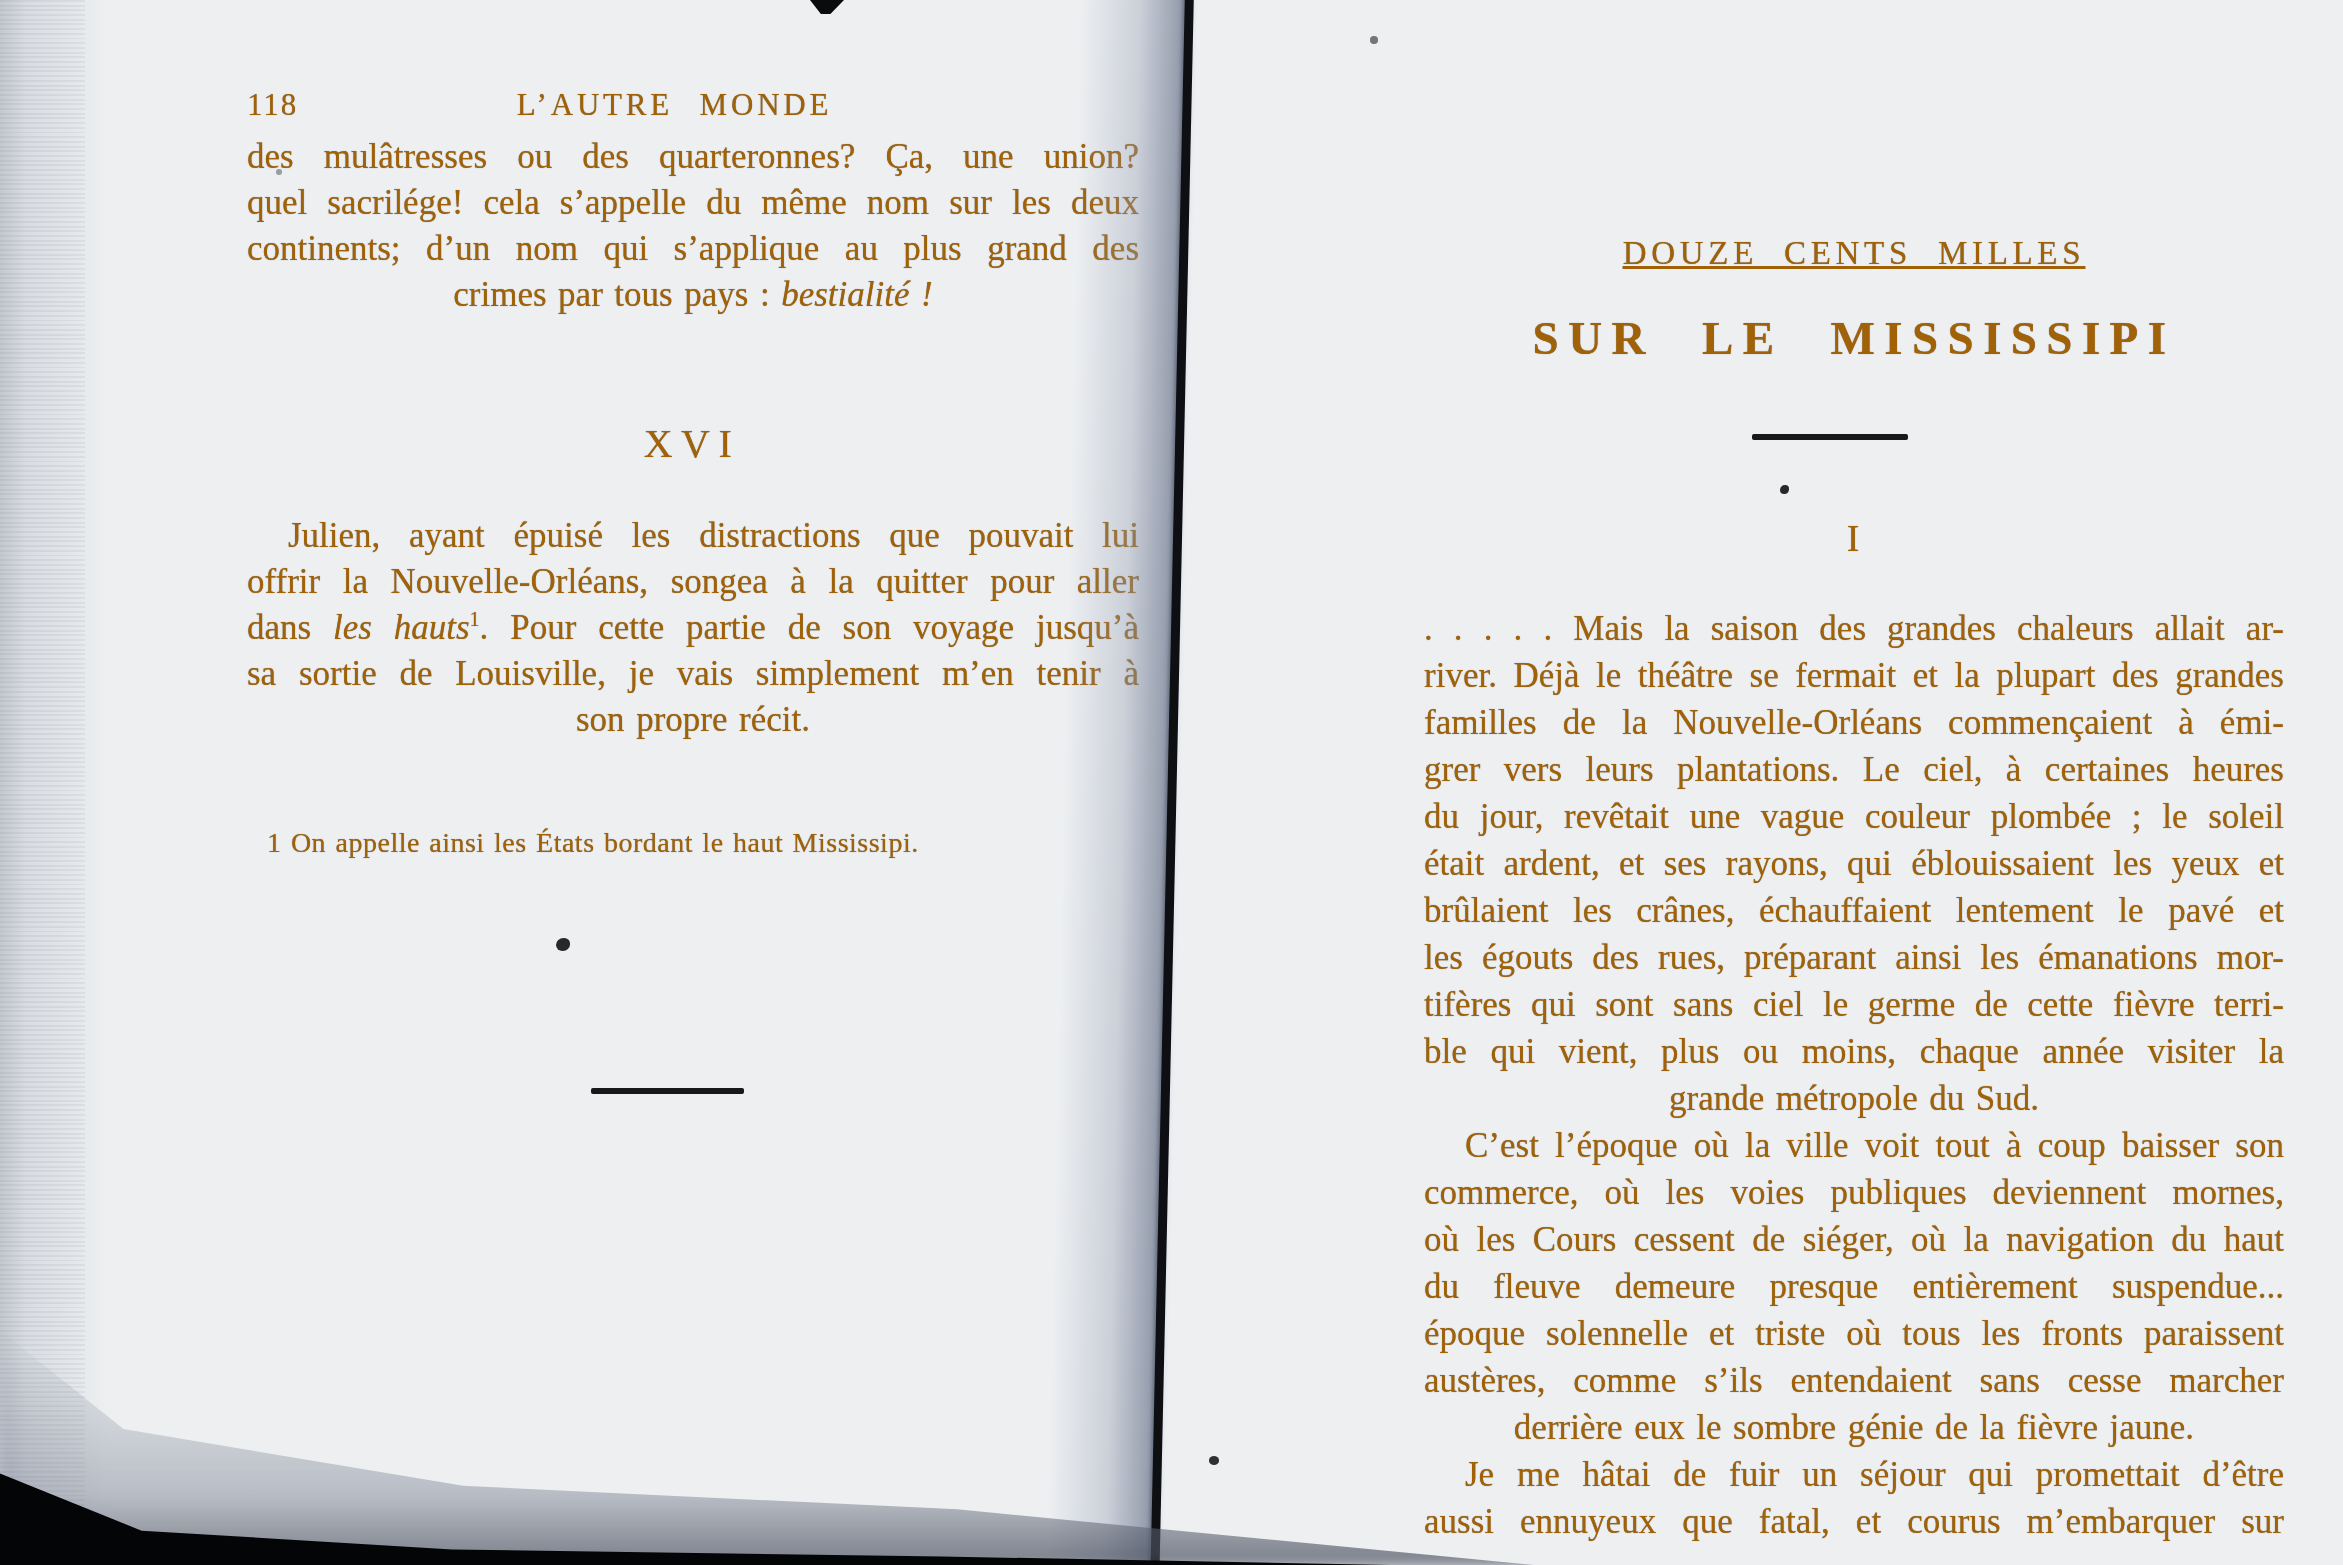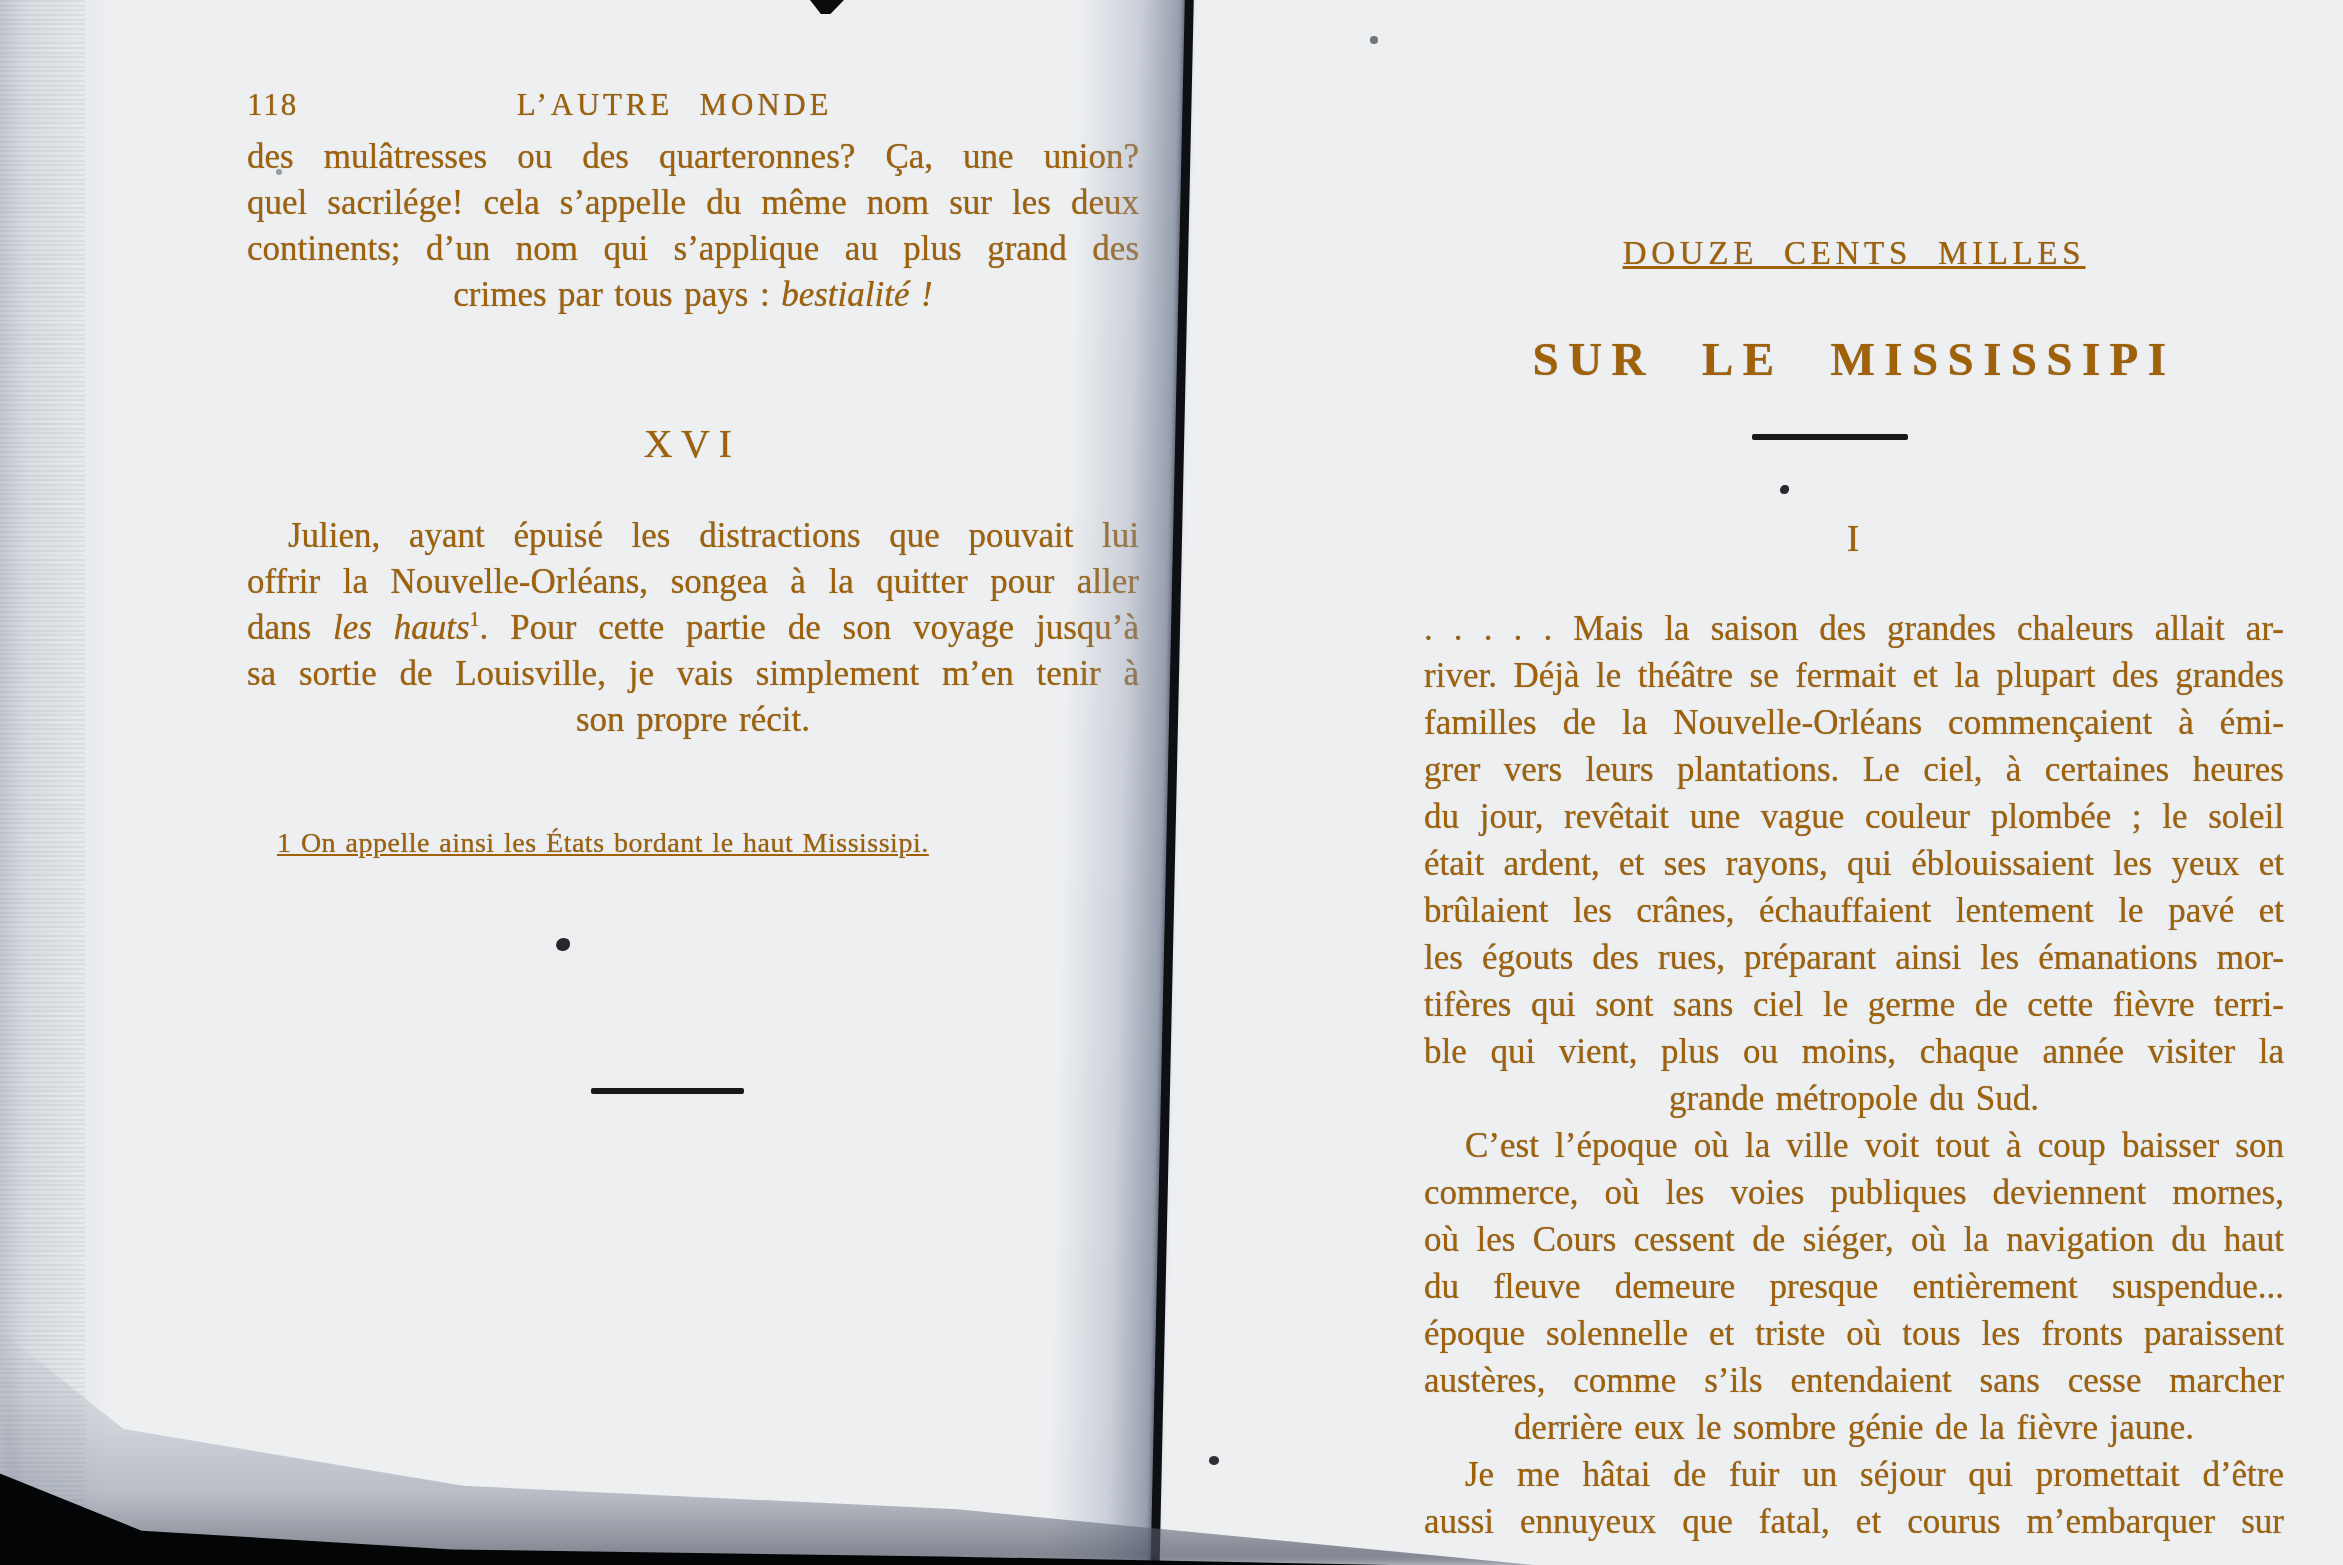--- a/index.html
+++ b/index.html
@@ -85,29 +85,29 @@
   <div class="abs ink sec-head" style="left:247px;top:420px;width:890px;">XVI</div>
 
   <div class="abs ink para" style="left:247px;top:513px;width:892px;">
       <div class="line ind"><span>Julien, ayant épuisé les distractions que pouvait lui</span></div>
       <div class="line"><span>offrir la Nouvelle-Orléans, songea à la quitter pour aller</span></div>
       <div class="line"><span>dans </span><i>les hauts</i><sup>1</sup><span>. Pour cette partie de son voyage jusqu’à</span></div>
       <div class="line"><span>sa sortie de Louisville, je vais simplement m’en tenir à</span></div>
       <div class="line nj"><span>son propre récit.</span></div>
     </div>
 
-  <div class="abs ink footnote" style="left:277px;top:827px;width:847px;text-decoration:underline;">1 On appelle ainsi les États bordant le haut Mississipi.</div>
+  <div class="abs ink footnote" style="left:267px;top:827px;width:847px;">1 On appelle ainsi les États bordant le haut Mississipi.</div>
 
   <div class="orn-dot" style="left:556px;top:938px;width:14px;height:13px;"></div>
 
   <div class="rule" style="left:591px;top:1088px;width:153px;height:5.6px;"></div>
 
   <div class="abs ink half-title" style="left:1424px;top:235px;width:860px;">DOUZE CENTS MILLES</div>
 
-  <div class="abs ink main-title" style="left:1424px;top:311px;width:860px;margin-top:21px;">SUR LE MISSISSIPI</div>
+  <div class="abs ink main-title" style="left:1424px;top:311px;width:860px;">SUR LE MISSISSIPI</div>
 
   <div class="rule" style="left:1752px;top:434px;width:156px;height:5.6px;"></div>
 
   <div class="orn-dot" style="left:1780px;top:485px;width:8.5px;height:8.5px;"></div>
 
   <div class="abs ink chap-num" style="left:1424px;top:516px;width:860px;">I</div>
 
   <div class="abs ink para para-r" style="left:1424px;top:605px;width:860px;">
       <div class="line"><span>. . . . . Mais la saison des grandes chaleurs allait ar-</span></div>
       <div class="line"><span>river. Déjà le théâtre se fermait et la plupart des grandes</span></div>

